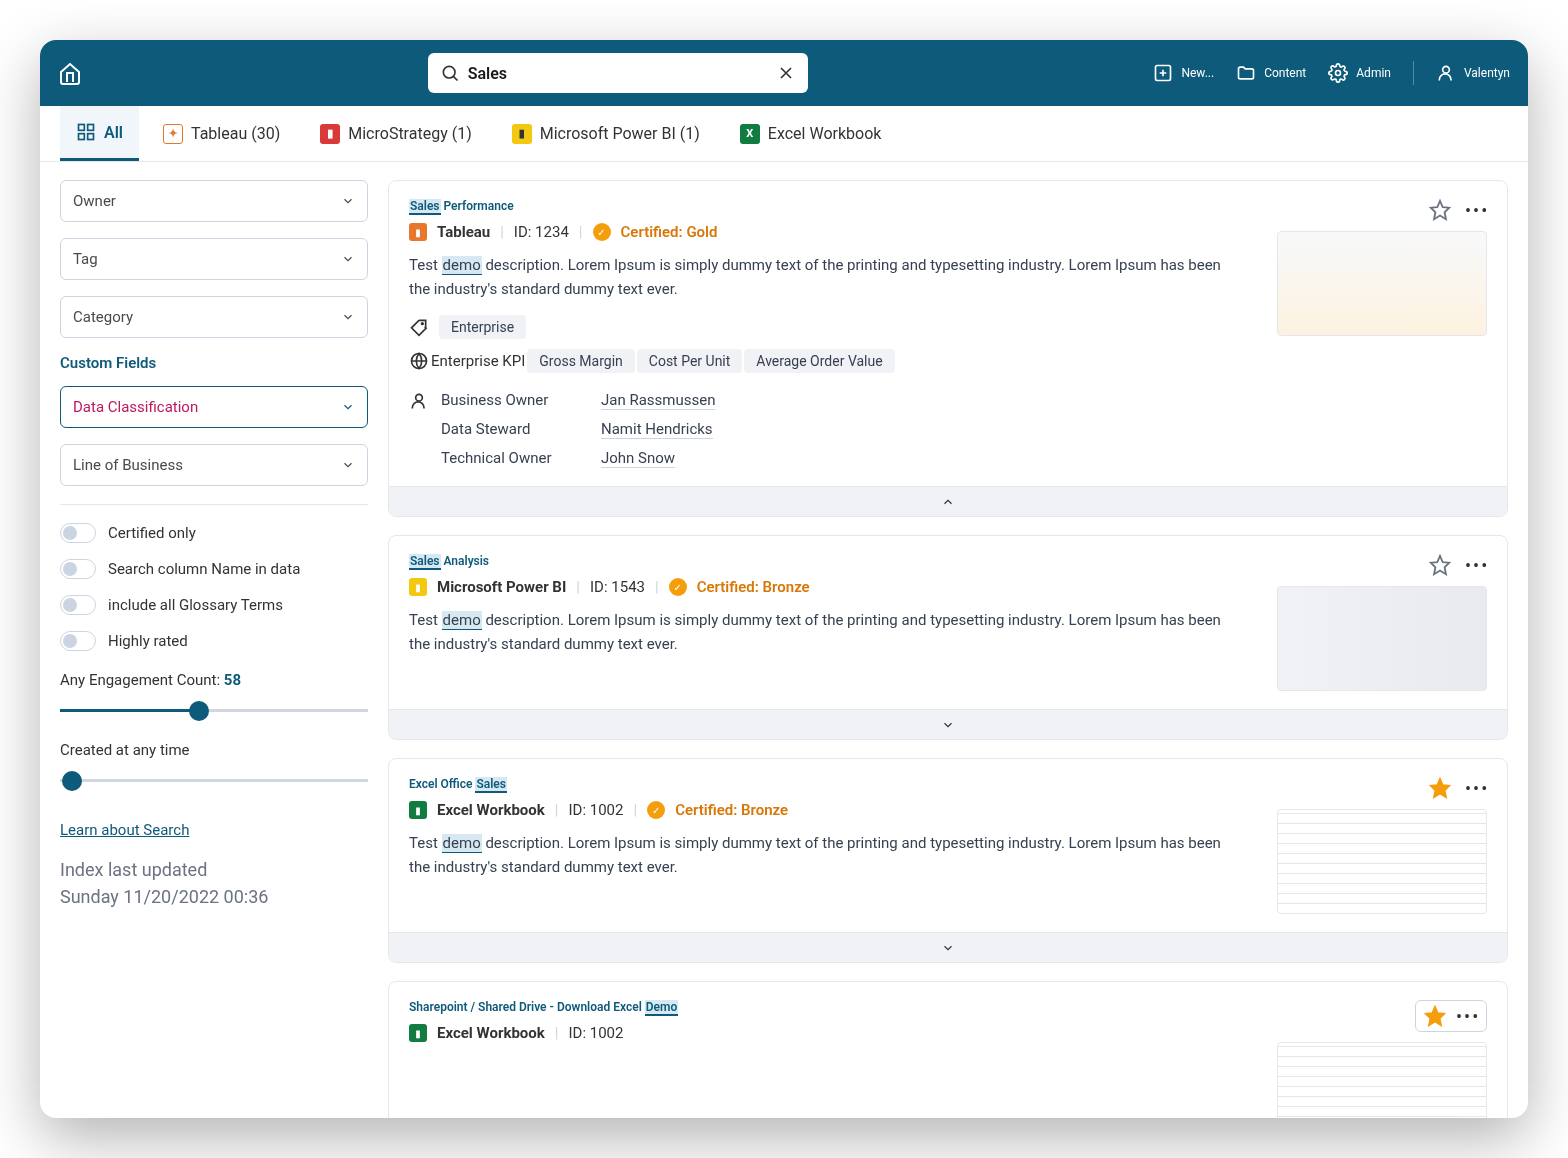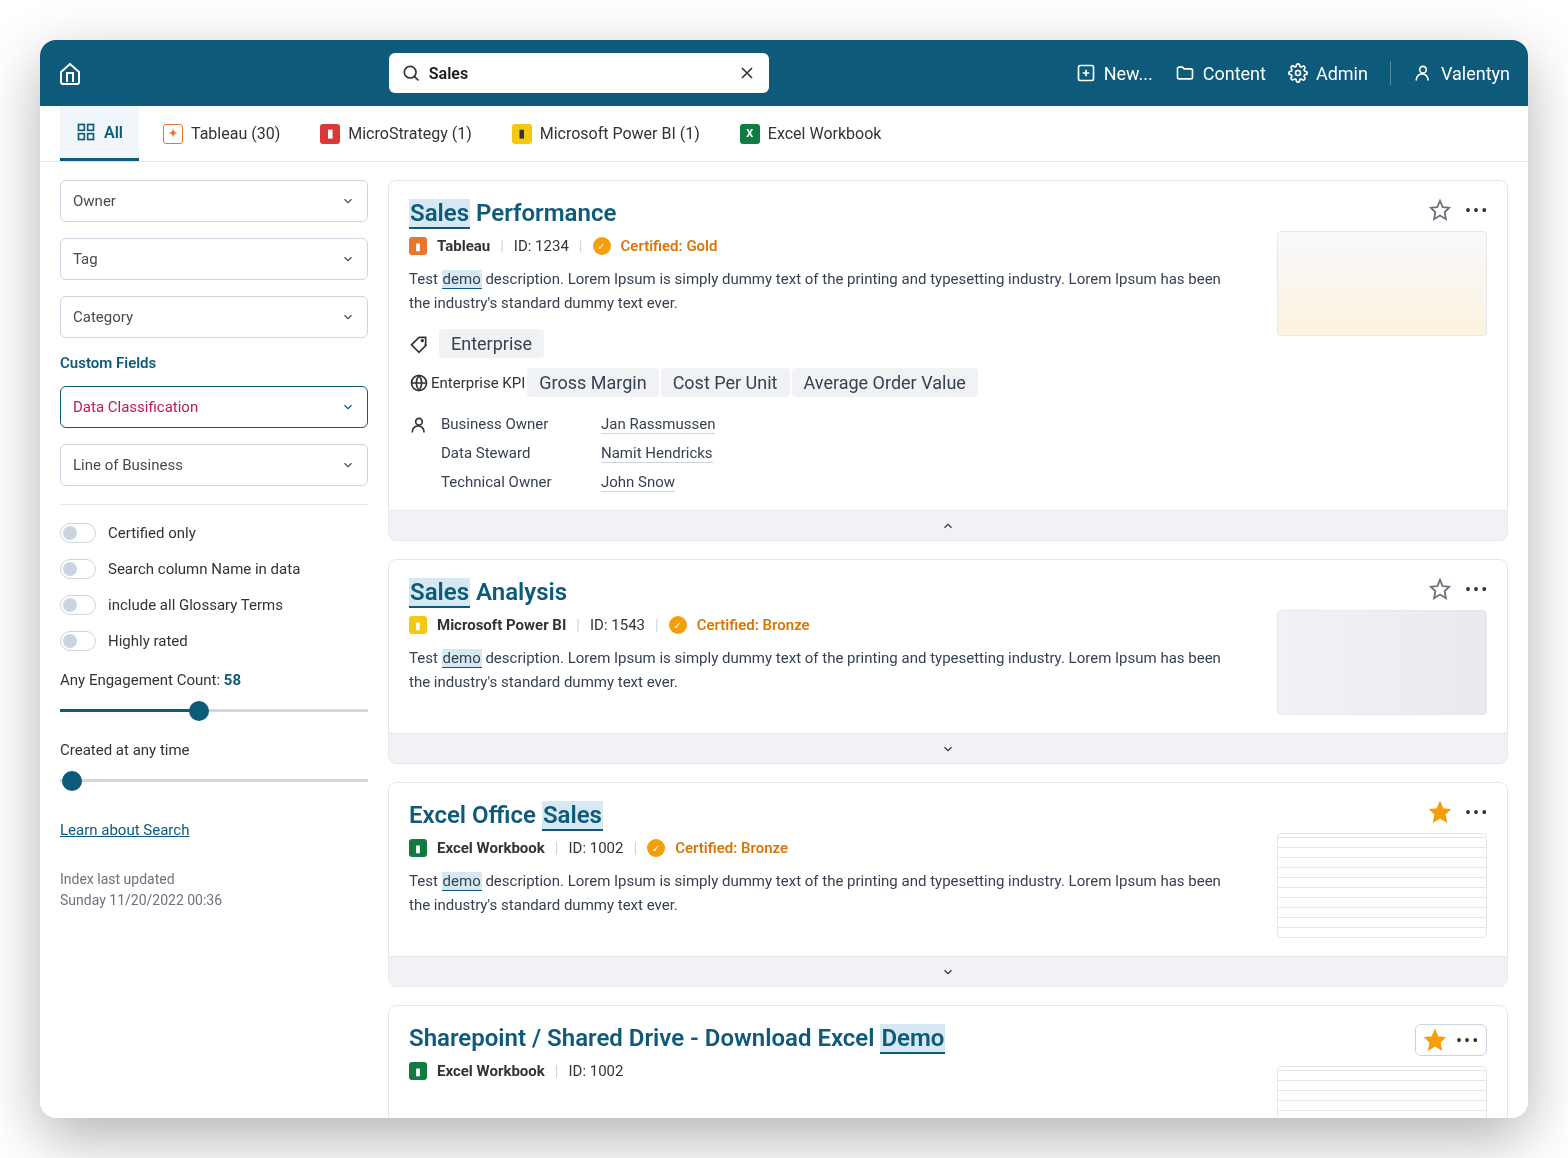--- a/index.html
+++ b/index.html
@@ -4,21 +4,21 @@
 <style>
 * { box-sizing: border-box; margin: 0; padding: 0; font-family: -apple-system, BlinkMacSystemFont, "Segoe UI", Roboto, sans-serif; }
 body { background: #fff; width: 1568px; height: 1158px; padding: 40px; }
 .app-frame { width: 100%; height: 100%; background: #fff; border-radius: 16px; box-shadow: 0 20px 60px rgba(0,0,0,0.3); overflow: hidden; display: flex; flex-direction: column; }
 .header { background: #0d5a7a; height: 66px; display: flex; align-items: center; padding: 0 18px; gap: 16px; }
 .home-icon { color: #fff; width: 24px; height: 24px; cursor: pointer; }
 .search-wrap { margin-left: auto; margin-right: auto; width: 380px; position: relative; }
 .search-input { width: 100%; height: 40px; border-radius: 6px; border: none; padding: 0 40px 0 40px; font-size: 16px; font-weight: 600; color: #1a1a1a; }
 .search-icon-left { position: absolute; left: 12px; top: 10px; color: #333; }
 .search-clear { position: absolute; right: 12px; top: 10px; color: #333; cursor: pointer; }
-.header-actions { display: flex; align-items: center; gap: 22px; color: #fff; font-size: 18px; }
+.header-actions { display: flex; align-items: center; gap: 22px; color: #fff; font-size: 12px; }
 .header-action { display: flex; align-items: center; gap: 8px; cursor: pointer; }
 .header-sep { width: 1px; height: 24px; background: rgba(255,255,255,0.3); }
 .tabs-bar { height: 56px; border-bottom: 1px solid #e5e7eb; display: flex; align-items: center; padding: 0 20px; gap: 8px; }
 .tab { display: flex; align-items: center; gap: 8px; padding: 0 16px; height: 100%; cursor: pointer; font-size: 16px; color: #333; }
 .tab.active { border-bottom: 3px solid #0d5a7a; color: #0d5a7a; font-weight: 600; background: #f0f6f9; justify-content: flex-end; }
 .tab-icon { width: 20px; height: 20px; border-radius: 3px; display: inline-flex; align-items: center; justify-content: center; font-size: 11px; font-weight: bold; color: #fff; }
 .main { flex: 1; display: flex; overflow: hidden; }
 .sidebar { width: 348px; padding: 18px 20px; overflow-y: auto; }
 .filter-select { width: 100%; height: 42px; border: 1px solid #cbd5e1; border-radius: 6px; padding: 0 12px; font-size: 15px; color: #4a4a4a; display: flex; align-items: center; justify-content: space-between; margin-bottom: 16px; cursor: pointer; }
 .filter-select.accent { border-color: #0d5a7a; color: #be185d; }
@@ -27,36 +27,36 @@
 .toggle-row { display: flex; align-items: center; gap: 12px; margin-bottom: 16px; font-size: 15px; color: #333; }
 .toggle { width: 36px; height: 20px; border-radius: 10px; border: 1px solid #cbd5e1; position: relative; cursor: pointer; background:#fff;}
 .toggle::after { content: ''; position: absolute; left: 2px; top: 2px; width: 14px; height: 14px; border-radius: 50%; background: #cbd5e1; }
 .slider-label { font-size: 15px; color: #333; margin-bottom: 12px; margin-top: 20px; }
 .slider-label b { color: #0d5a7a; font-weight: 700; }
 .slider { position: relative; height: 20px; margin-bottom: 10px; }
 .slider-track { position: absolute; top: 8px; height: 3px; width: 100%; background: #d0d7de; }
 .slider-fill { position: absolute; top: 8px; height: 3px; background: #0d5a7a; }
 .slider-thumb { position: absolute; top: 0; width: 20px; height: 20px; border-radius: 50%; background: #0d5a7a; transform: translateX(-50%); cursor: grab;}
 .link { color: #0d5a7a; text-decoration: underline; font-size: 15px; cursor: pointer; display: block; margin-top: 30px; }
-.meta-small { font-size: 14px; color: #6b7280; margin-top: 30px; line-height: 1.5; }
+.meta-small { font-size: 18px; color: #6b7280; margin-top: 17px; line-height: 1.5; }
 .results { flex: 1; padding: 18px 20px 18px 0; overflow-y: auto; }
 .card { border: 1px solid #e5e7eb; border-radius: 8px; margin-bottom: 18px; overflow: hidden; }
 .card-body { padding: 18px 20px; display: flex; gap: 20px; }
 .card-main { flex: 1; }
-.card-title { font-size: 24px; font-weight: 600; color: #0d5a7a; margin-bottom: 10px; }
+.card-title { font-size: 12px; font-weight: 600; color: #0d5a7a; margin-bottom: 10px; }
 .highlight { background: #d6e9f2; border-bottom: 2px solid #0d5a7a; padding: 0 1px; }
 .card-meta { display: flex; align-items: center; gap: 10px; font-size: 15px; color: #333; margin-bottom: 12px; flex-wrap: wrap; }
 .platform-icon { width: 18px; height: 18px; border-radius: 3px; display: inline-flex; align-items: center; justify-content: center; font-size: 10px; color: #fff; }
 .cert-badge { width: 18px; height: 18px; border-radius: 50%; background: #f59e0b; display: inline-flex; align-items: center; justify-content: center; color: #fff; font-size: 10px; }
 .cert-gold { color: #d97706; font-weight: 600; }
 .cert-bronze { color: #d97706; font-weight: 600; }
 .card-desc { font-size: 15px; color: #374151; line-height: 1.6; margin-bottom: 14px; }
 .card-desc .highlight { background: #d6e9f2; border-bottom: 1px solid #0d5a7a; }
 .tag-row { display: flex; align-items: center; gap: 10px; margin-bottom: 10px; }
-.tag-chip { background: #f0f2f5; padding: 4px 12px; border-radius: 4px; font-size: 18px; color: #374151; }
+.tag-chip { background: #f0f2f5; padding: 4px 12px; border-radius: 4px; font-size: 14px; color: #374151; }
 .kpi-row { display: flex; align-items: center; gap: 2px; flex-wrap: wrap; }
 .kpi-label { font-size: 15px; color: #333; }
 .owner-grid { margin-top: 18px; display: flex; gap: 12px; align-items: flex-start; font-size:15px;}
 .owner-rows { display: flex; flex-direction: column; gap: 10px; }
 .owner-row { display: flex; gap: 30px; }
 .owner-role { width: 130px; color: #374151; }
 .owner-name { border-bottom: 1px solid #cbd5e1; color: #374151; }
 .card-side { display: flex; flex-direction: column; align-items: flex-end; gap: 10px; min-width:230px;}
 .card-actions { display: flex; gap: 14px; align-items: center; }
 .star-icon { width: 22px; height: 22px; color: #6b7280; cursor: pointer; }

